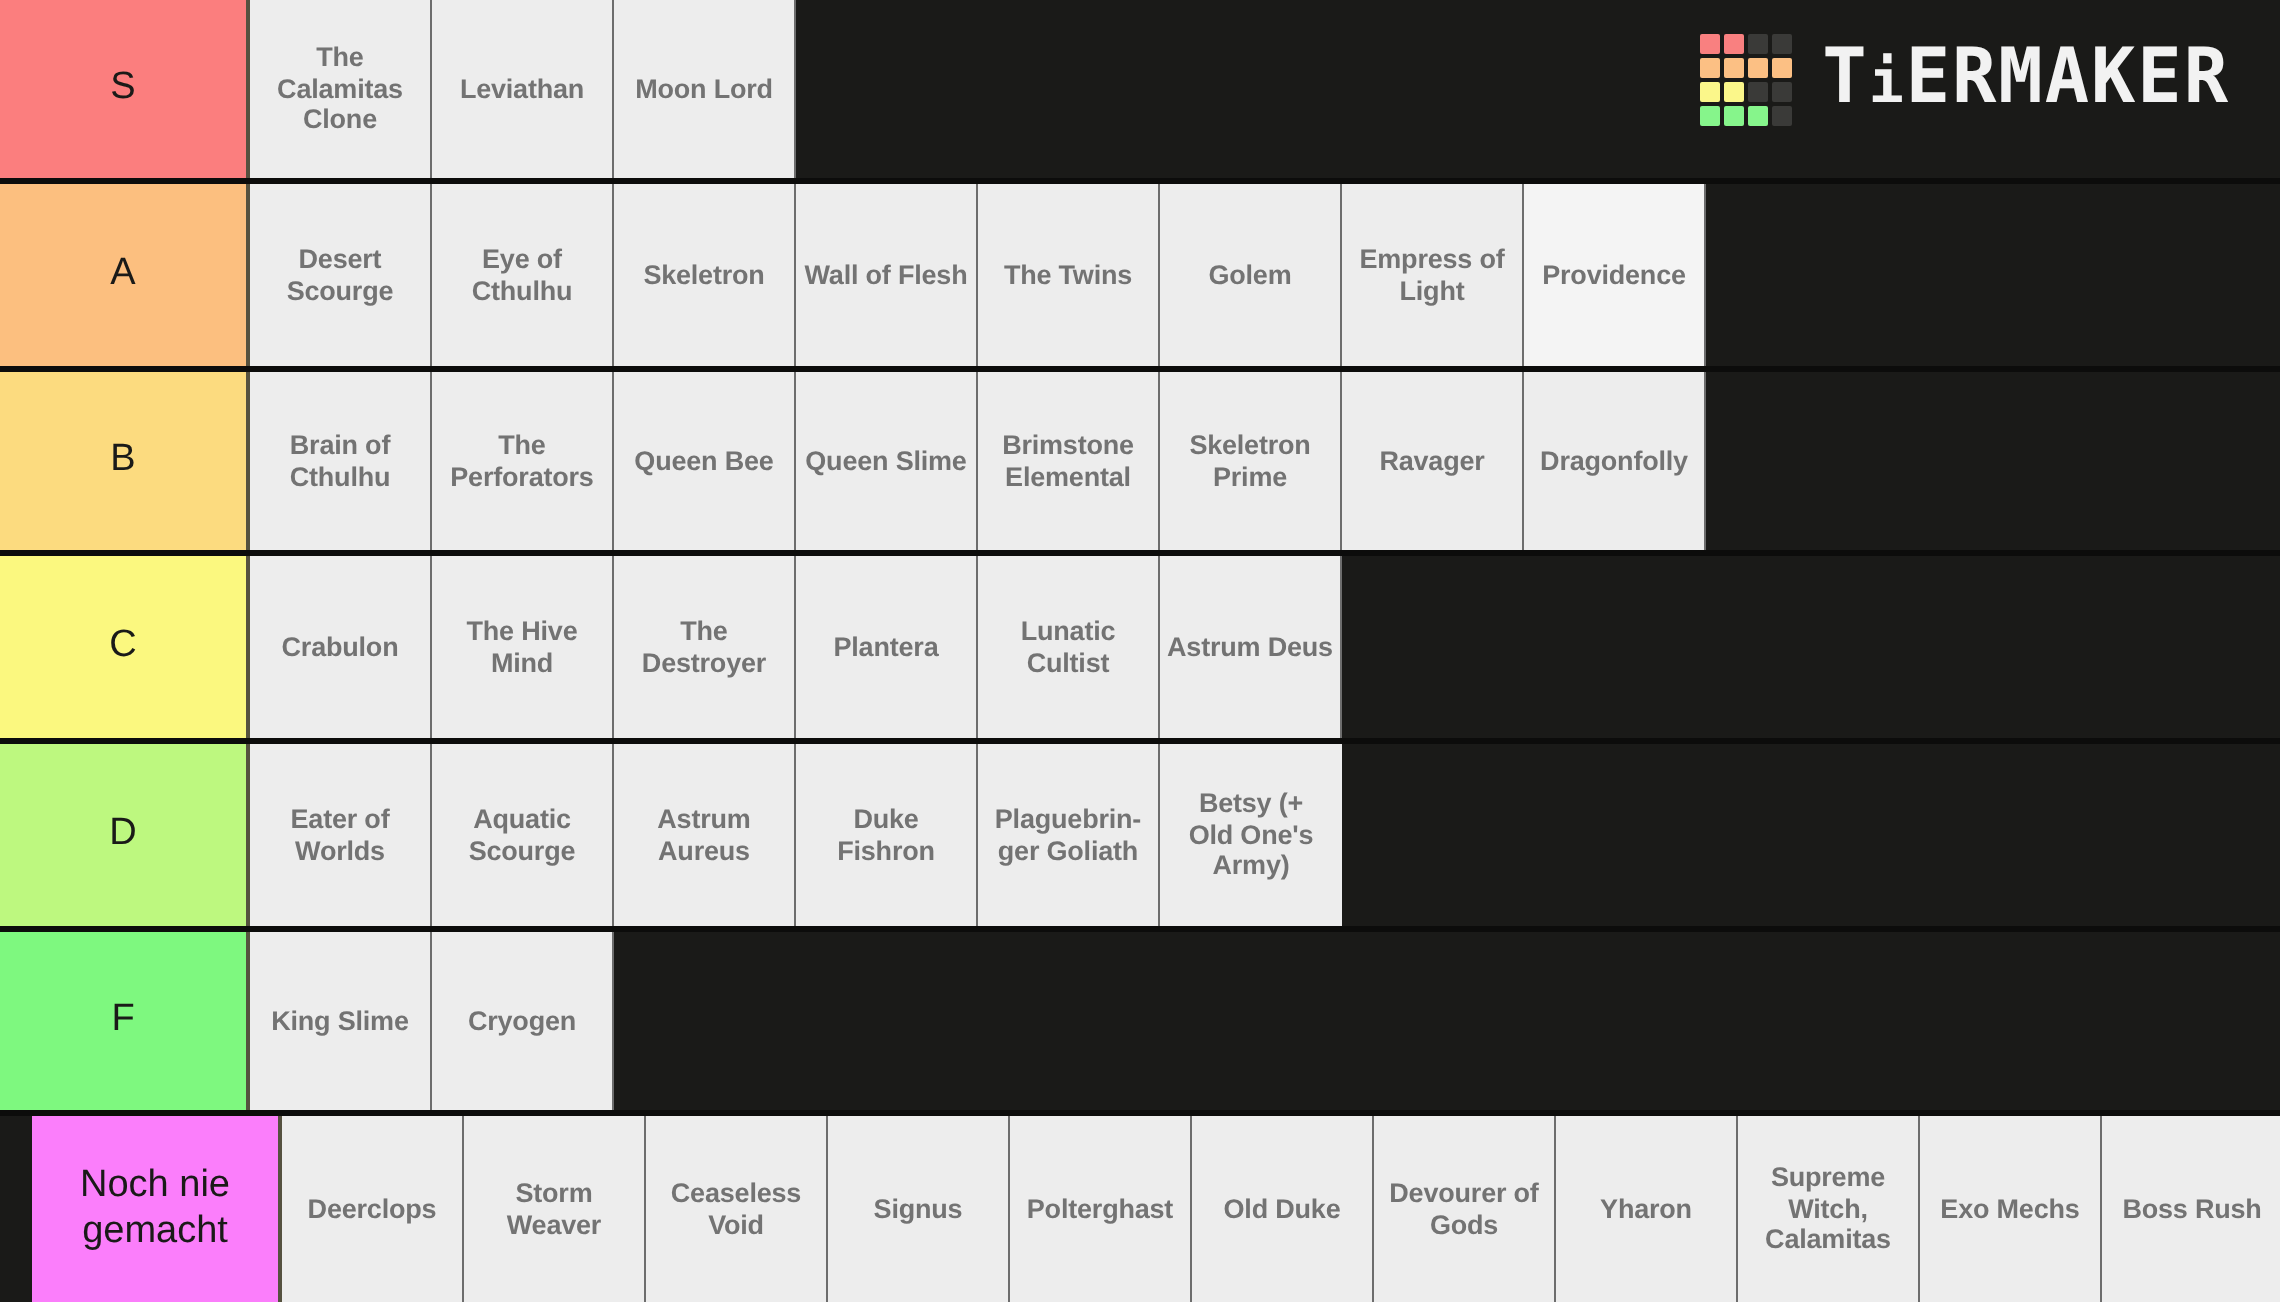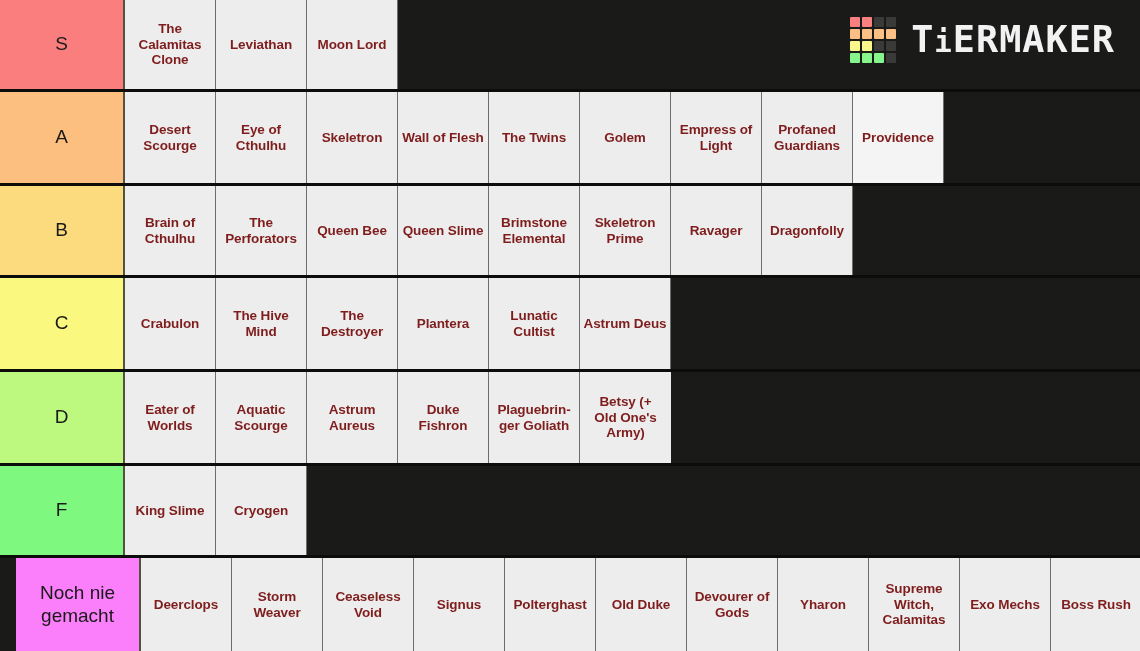--- a/index.html
+++ b/index.html
@@ -95,21 +95,21 @@
   .tile {
     width: 91px;
     min-width: 91px;
     box-sizing: border-box;
     background: #ededed;
     border-right: 1.5px solid #6d6d6d;
     display: flex;
     align-items: center;
     justify-content: center;
     text-align: center;
-    color: #7f1d1d;
+    color: #737373;
     font-size: 13.5px;
     font-weight: bold;
     line-height: 1.18;
     letter-spacing: -0.1px;
     padding: 2px 3px;
     overflow: hidden;
   }
   .tile:last-child { border-right: none; }
   .tile.sep { border-right: none; box-shadow: 1.5px 0 0 #1a1a18; }
   .tile.bright { background: #f4f4f4; }
@@ -159,21 +159,20 @@
       <div class="tier-row" style="height: 94px;">
         <div class="tier-label" style="background: rgb(252, 191, 127);">A</div>
         <div class="tier-items">
           <div class="tile" title="Desert Scourge">Desert Scourge</div>
           <div class="tile" title="Eye of Cthulhu">Eye of Cthulhu</div>
           <div class="tile" title="Skeletron">Skeletron</div>
           <div class="tile" title="Wall of Flesh">Wall of Flesh</div>
           <div class="tile" title="The Twins">The Twins</div>
           <div class="tile" title="Golem">Golem</div>
           <div class="tile" title="Empress of Light">Empress of Light</div>
-          <div class="tile" title="Profaned Guardians">Profaned Guardians</div>
           <div class="tile bright" title="Providence">Providence</div>
           <div class="spacer"></div>
         </div>
       </div>
       <div class="tier-row" style="height: 92px;">
         <div class="tier-label" style="background: rgb(252, 219, 127);">B</div>
         <div class="tier-items">
           <div class="tile" title="Brain of Cthulhu">Brain of Cthulhu</div>
           <div class="tile" title="The Perforators">The Perforators</div>
           <div class="tile" title="Queen Bee">Queen Bee</div>

